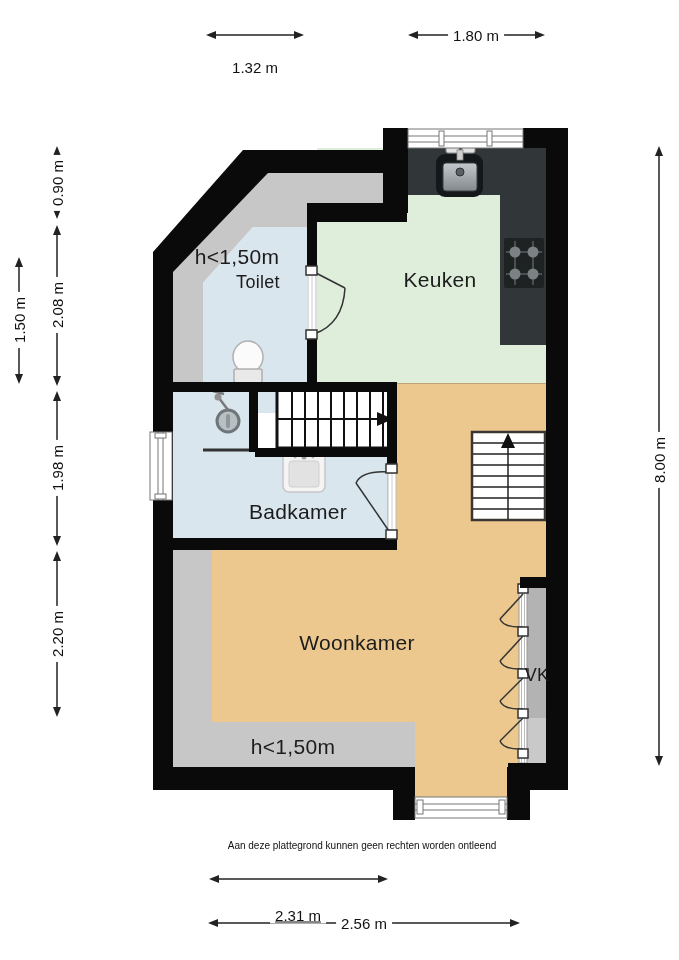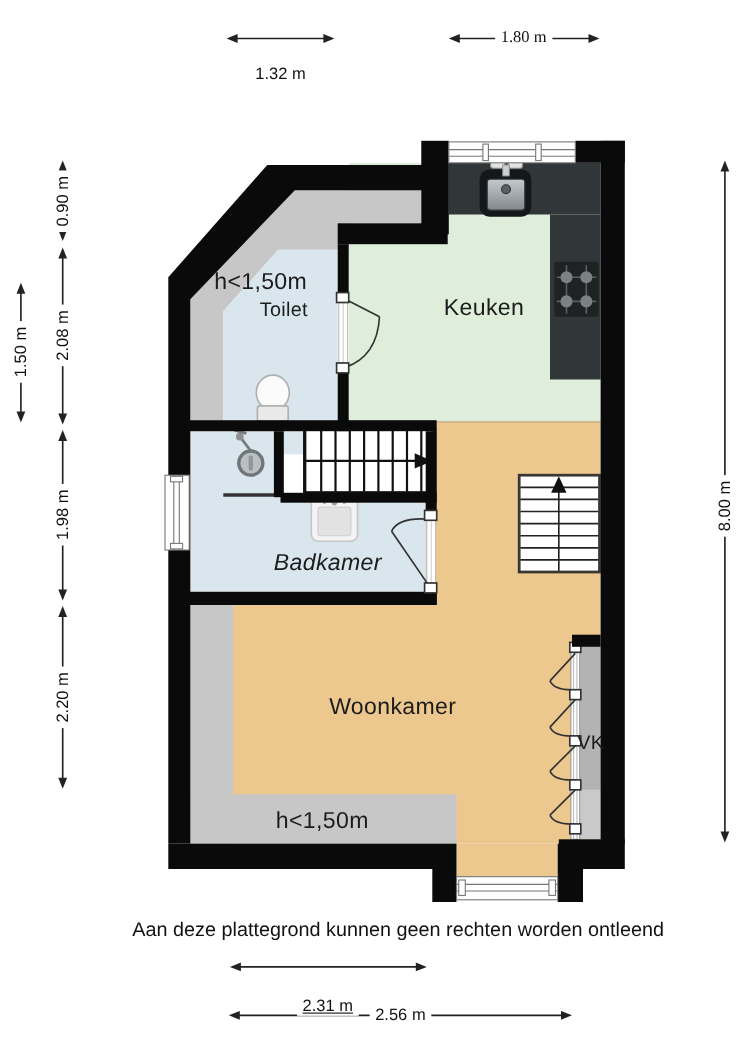--- a/index.html
+++ b/index.html
@@ -5,21 +5,21 @@
   html,body{margin:0;padding:0;background:#ffffff;}
   .canvas{position:relative;width:679px;height:960px;background:#fff;overflow:hidden;
           font-family:"Liberation Sans", sans-serif;}
   svg.plan{position:absolute;left:0;top:0;}
   .lbl{position:absolute;transform:translate(-50%,-50%);color:#1c1c1c;white-space:nowrap;
        font-size:18px;letter-spacing:.3px;}
   .lbl.big{font-size:21px;}
   .dim{position:absolute;transform:translate(-50%,-50%);background:#fff;color:#111;
        font-size:15px;padding:0 5px;white-space:nowrap;}
   .dim.vert{transform:translate(-50%,-50%) rotate(-90deg);}
-  .disclaimer{position:absolute;transform:translate(-50%,-50%);color:#111;font-size:18px;
+  .disclaimer{position:absolute;transform:translate(-50%,-50%);color:#111;font-size:10px;
        white-space:nowrap;}
 </style>
 </head>
 <body>
 
 <div class="canvas">
 
 <svg class="plan" width="679" height="960" viewBox="0 0 679 960">
 
   <defs>
@@ -242,27 +242,27 @@
     <polygon points="219,875 219,883 209,879"></polygon>
         <polygon points="378,875 378,883 388,879"></polygon>
     <polygon points="218,919 218,927 208,923"></polygon>
         <polygon points="510,919 510,927 520,923"></polygon>
   </g>
 </svg>
 
   <div class="lbl big" style="left:237px;top:257px;">h&lt;1,50m</div>
   <div class="lbl" style="left:258px;top:282px;">Toilet</div>
   <div class="lbl big" style="left:440px;top:280px;text-align:center;">Keuken</div>
-  <div class="lbl big" style="left:298px;top:512px;font-style:italic;">Badkamer</div>
+  <div class="lbl big" style="left:298px;top:512px;">Badkamer</div>
   <div class="lbl big" style="left:357px;top:643px;">Woonkamer</div>
   <div class="lbl" style="left:537px;top:675px;">VK</div>
   <div class="lbl big" style="left:293px;top:747px;">h&lt;1,50m</div>
 
   <div class="dim" style="left:255px;top:35px;margin-top:32px;">1.32 m</div>
-  <div class="dim" style="left:476px;top:35px;font-family:Liberation Serif, serif;">1.80 m</div>
+  <div class="dim" style="left:476px;top:35px;">1.80 m</div>
   <div class="dim vert" style="left:57px;top:183px;">0.90 m</div>
   <div class="dim vert" style="left:57px;top:305px;">2.08 m</div>
   <div class="dim vert" style="left:19px;top:320px;">1.50 m</div>
   <div class="dim vert" style="left:57px;top:468px;">1.98 m</div>
   <div class="dim vert" style="left:57px;top:634px;">2.20 m</div>
   <div class="dim vert" style="left:659px;top:460px;">8.00 m</div>
   <div class="dim" style="left:298px;top:915px;text-decoration:underline;">2.31 m</div>
   <div class="dim" style="left:364px;top:923px;">2.56 m</div>
 
   <div class="disclaimer" style="left:362px;top:845px;">Aan deze plattegrond kunnen geen rechten worden ontleend</div>

